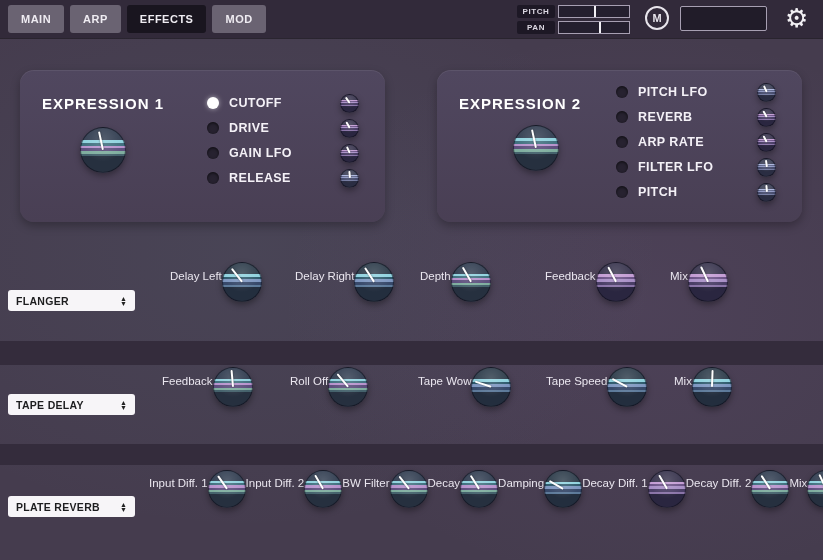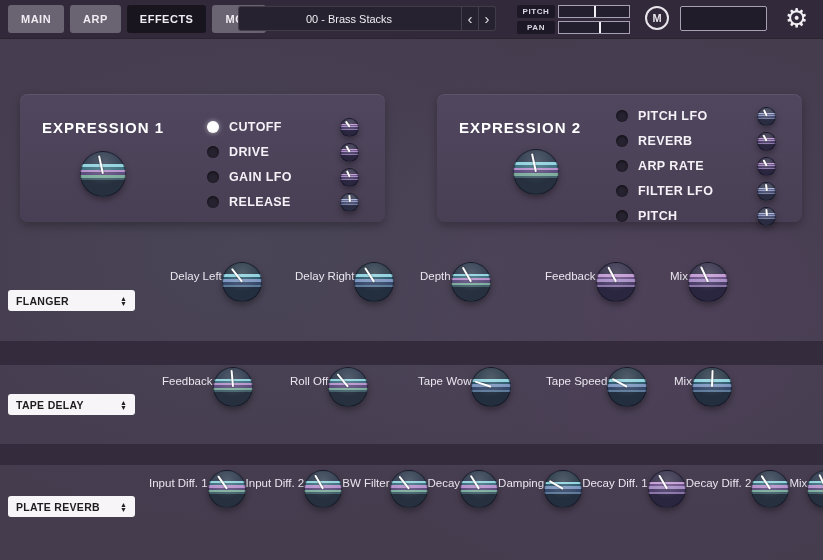--- a/index.html
+++ b/index.html
@@ -30,23 +30,23 @@
   .pp-label{width:38px; height:13px; background:#1d1825; color:#dcd8e2; font-size:8px; font-weight:bold;
             letter-spacing:.6px; display:flex; align-items:center; justify-content:center; border-radius:2px; margin-right:3px;}
   .pp-track{position:relative; width:72px; height:13px; background:#241f2e; border:1px solid #a79fb2;}
   .pp-thumb{position:absolute; top:0; bottom:0; width:2px; background:#f2f0f5;}
   .m-btn{position:absolute; left:645px; top:6px; width:24px; height:24px; border:2px solid #e8e5ec; border-radius:50%;
          color:#e8e5ec; font-size:11px; font-weight:bold; display:flex; align-items:center; justify-content:center; cursor:pointer;}
   .display{position:absolute; left:680px; top:6px; width:87px; height:25px; background:#211c29; border:1px solid #a79fb2; border-radius:2px;}
   .gear{position:absolute; left:785px; top:3px; font-size:26px; color:#f2f0f4; cursor:pointer;}
   
   .panels{position:absolute; left:20px; right:21px; top:70px; height:152px; display:flex; justify-content:space-between;}
-  .panel{position:relative; width:365px; border-radius:8px;
+  .panel{position:relative; width:365px; border-radius:14px;
          background:linear-gradient(180deg,#50475f 0%,#493f54 100%);
-         box-shadow:0 4px 10px rgba(0,0,0,.28), inset 0 1px 0 rgba(255,255,255,.07);margin-top:24px;}
+         box-shadow:0 4px 10px rgba(0,0,0,.28), inset 0 1px 0 rgba(255,255,255,.07);}
   .ex-title{position:absolute; left:22px; top:25px; font-size:15px; font-weight:bold; letter-spacing:1px; color:#ffffff;}
   .p0 .knob.big{position:absolute; left:60px; top:57px;}
   .p1 .knob.big{position:absolute; left:76px; top:55px;}
   .ex-items{position:absolute; right:26px; display:flex; flex-direction:column; gap:5px;}
   .p0 .ex-items{top:23px; width:152px;}
   .p1 .ex-items{top:12px; width:160px;}
   .ex-item{display:flex; align-items:center; height:20px;}
   .dot{width:12px; height:12px; border-radius:50%; background:#272230; box-shadow:inset 0 1px 3px rgba(0,0,0,.65);
        margin-right:10px; flex:none; cursor:pointer;}
   .dot.on{background:#ffffff; box-shadow:0 0 5px rgba(255,255,255,.55);}
@@ -92,27 +92,20 @@
 
 <div class="app">
   <div class="topbar">
     <div class="tabs" id="tabs">
         <div class="tab">MAIN</div>
         <div class="tab">ARP</div>
         <div class="tab active">EFFECTS</div>
         <div class="tab">MOD</div>
       </div>
 
-    <div class="preset">
-      <span class="preset-name">00 - Brass Stacks</span>
-      <span class="preset-arrows">
-        <span class="pa">‹</span>
-        <span class="pa">›</span>
-      </span>
-    </div>
 
     <div class="pp">
       <div class="pp-row">
         <span class="pp-label">PITCH</span>
         <span class="pp-track">
           <span class="pp-thumb" id="pitch-thumb" style="left: 50%;"></span>
         </span>
       </div>
       <div class="pp-row">
         <span class="pp-label">PAN</span>

